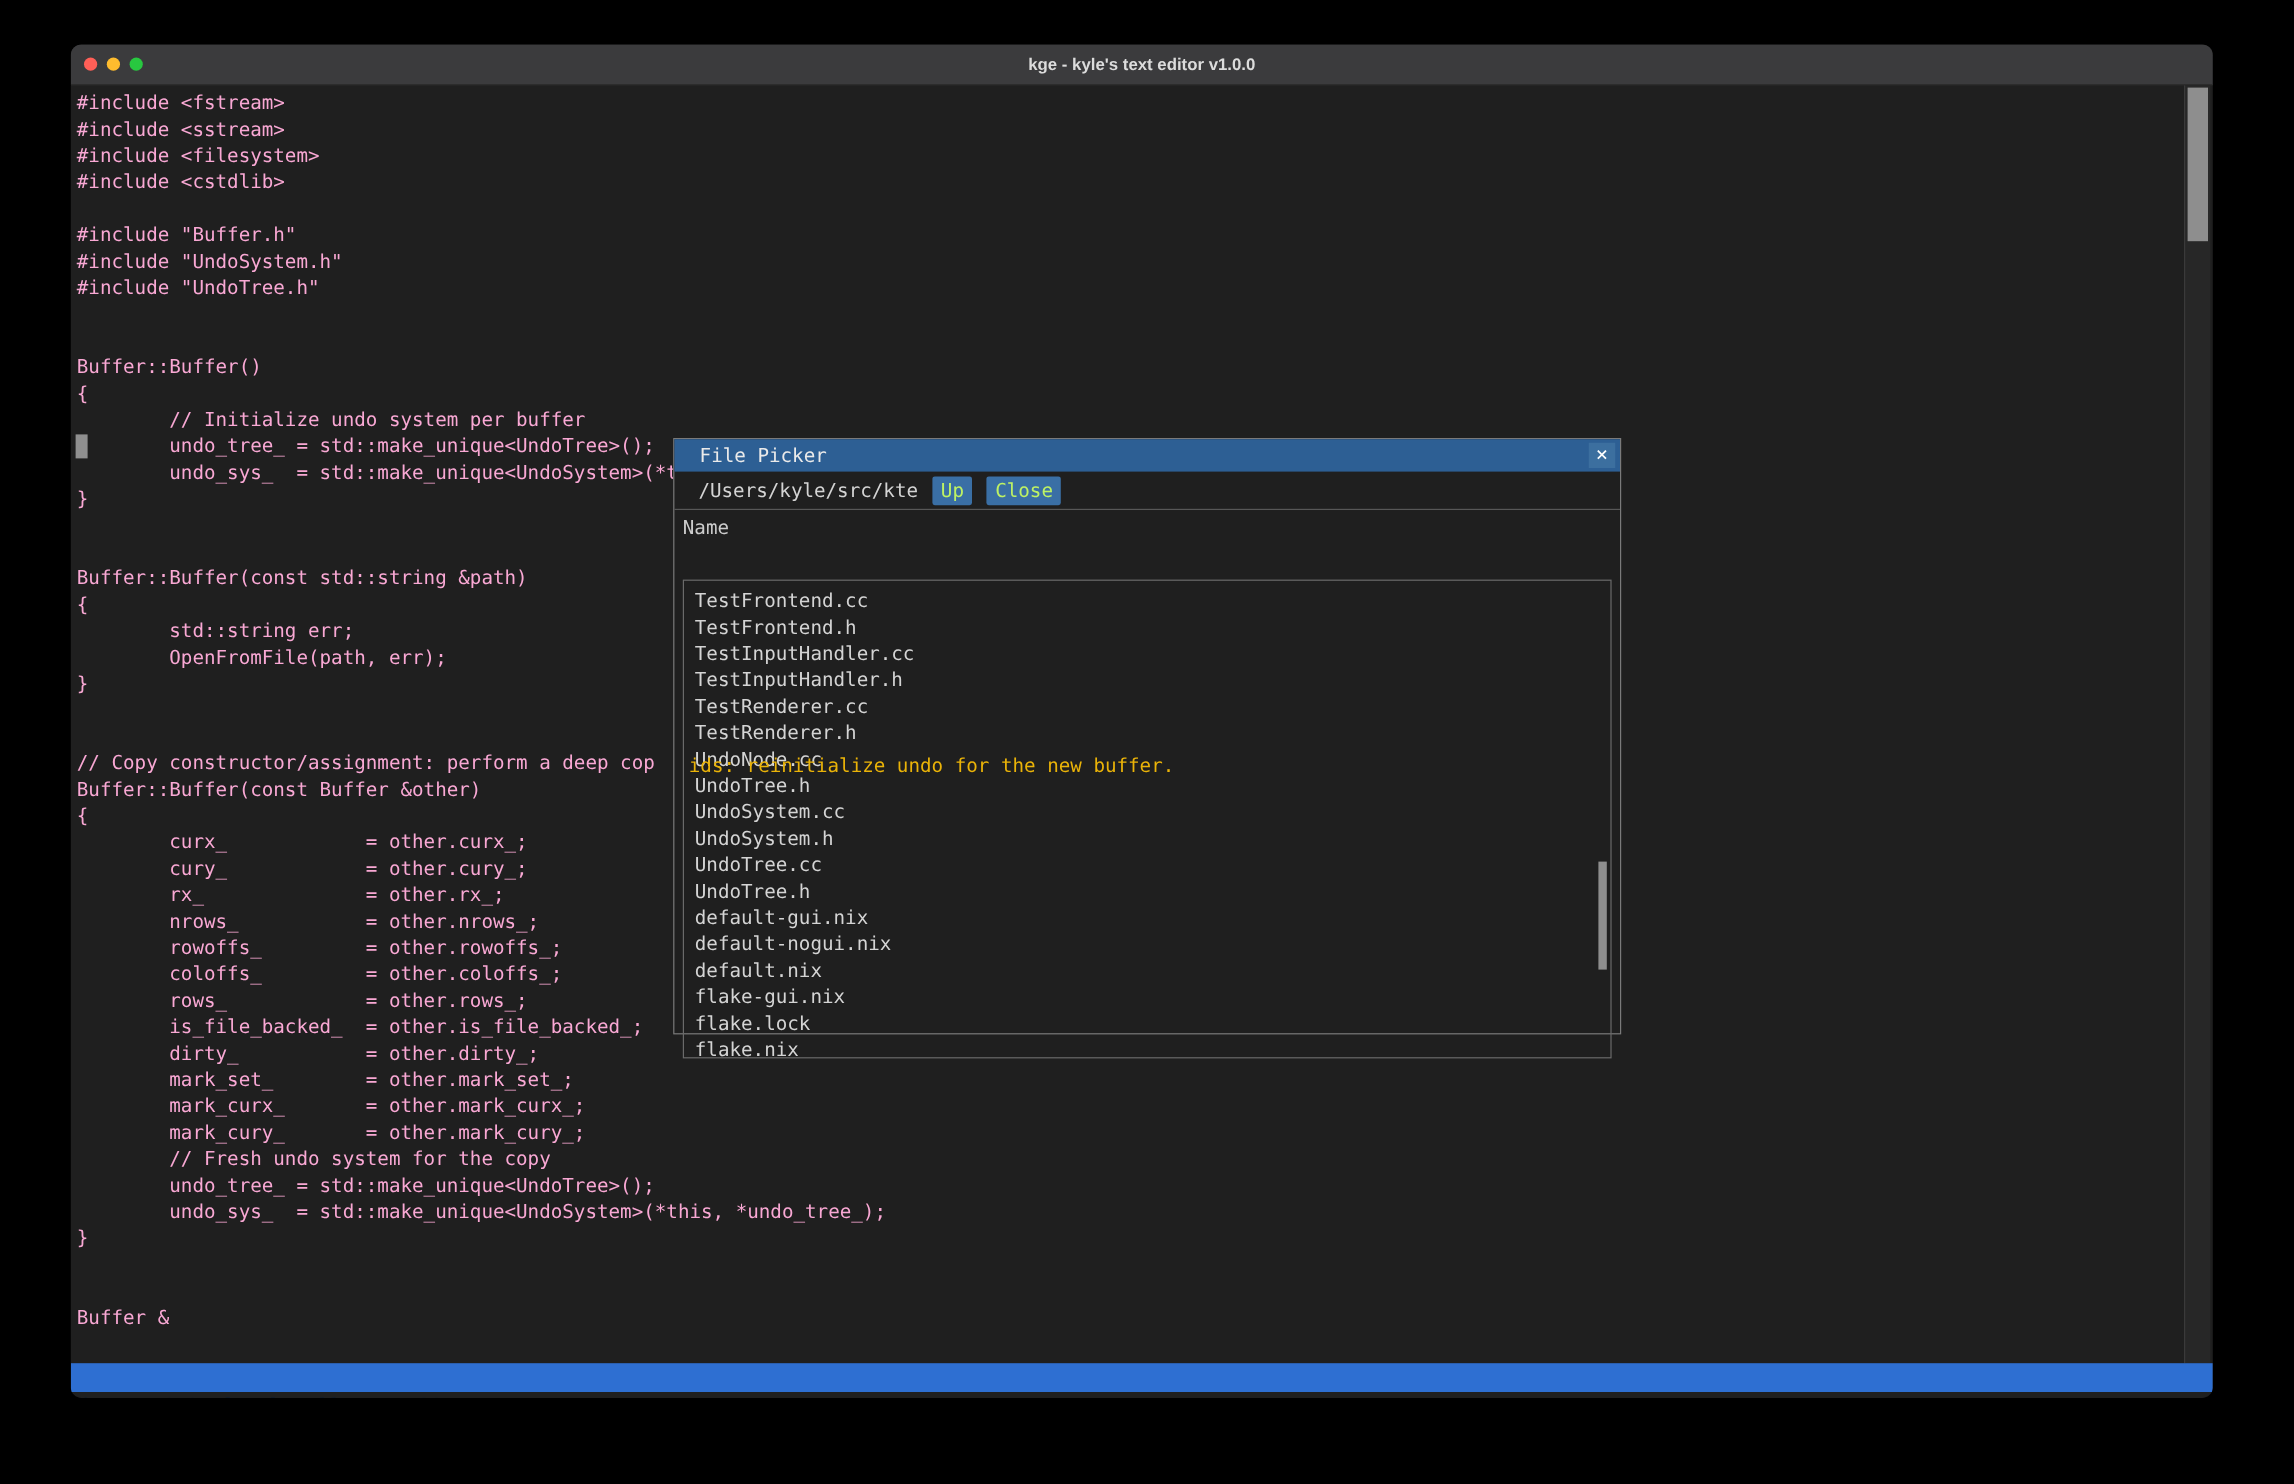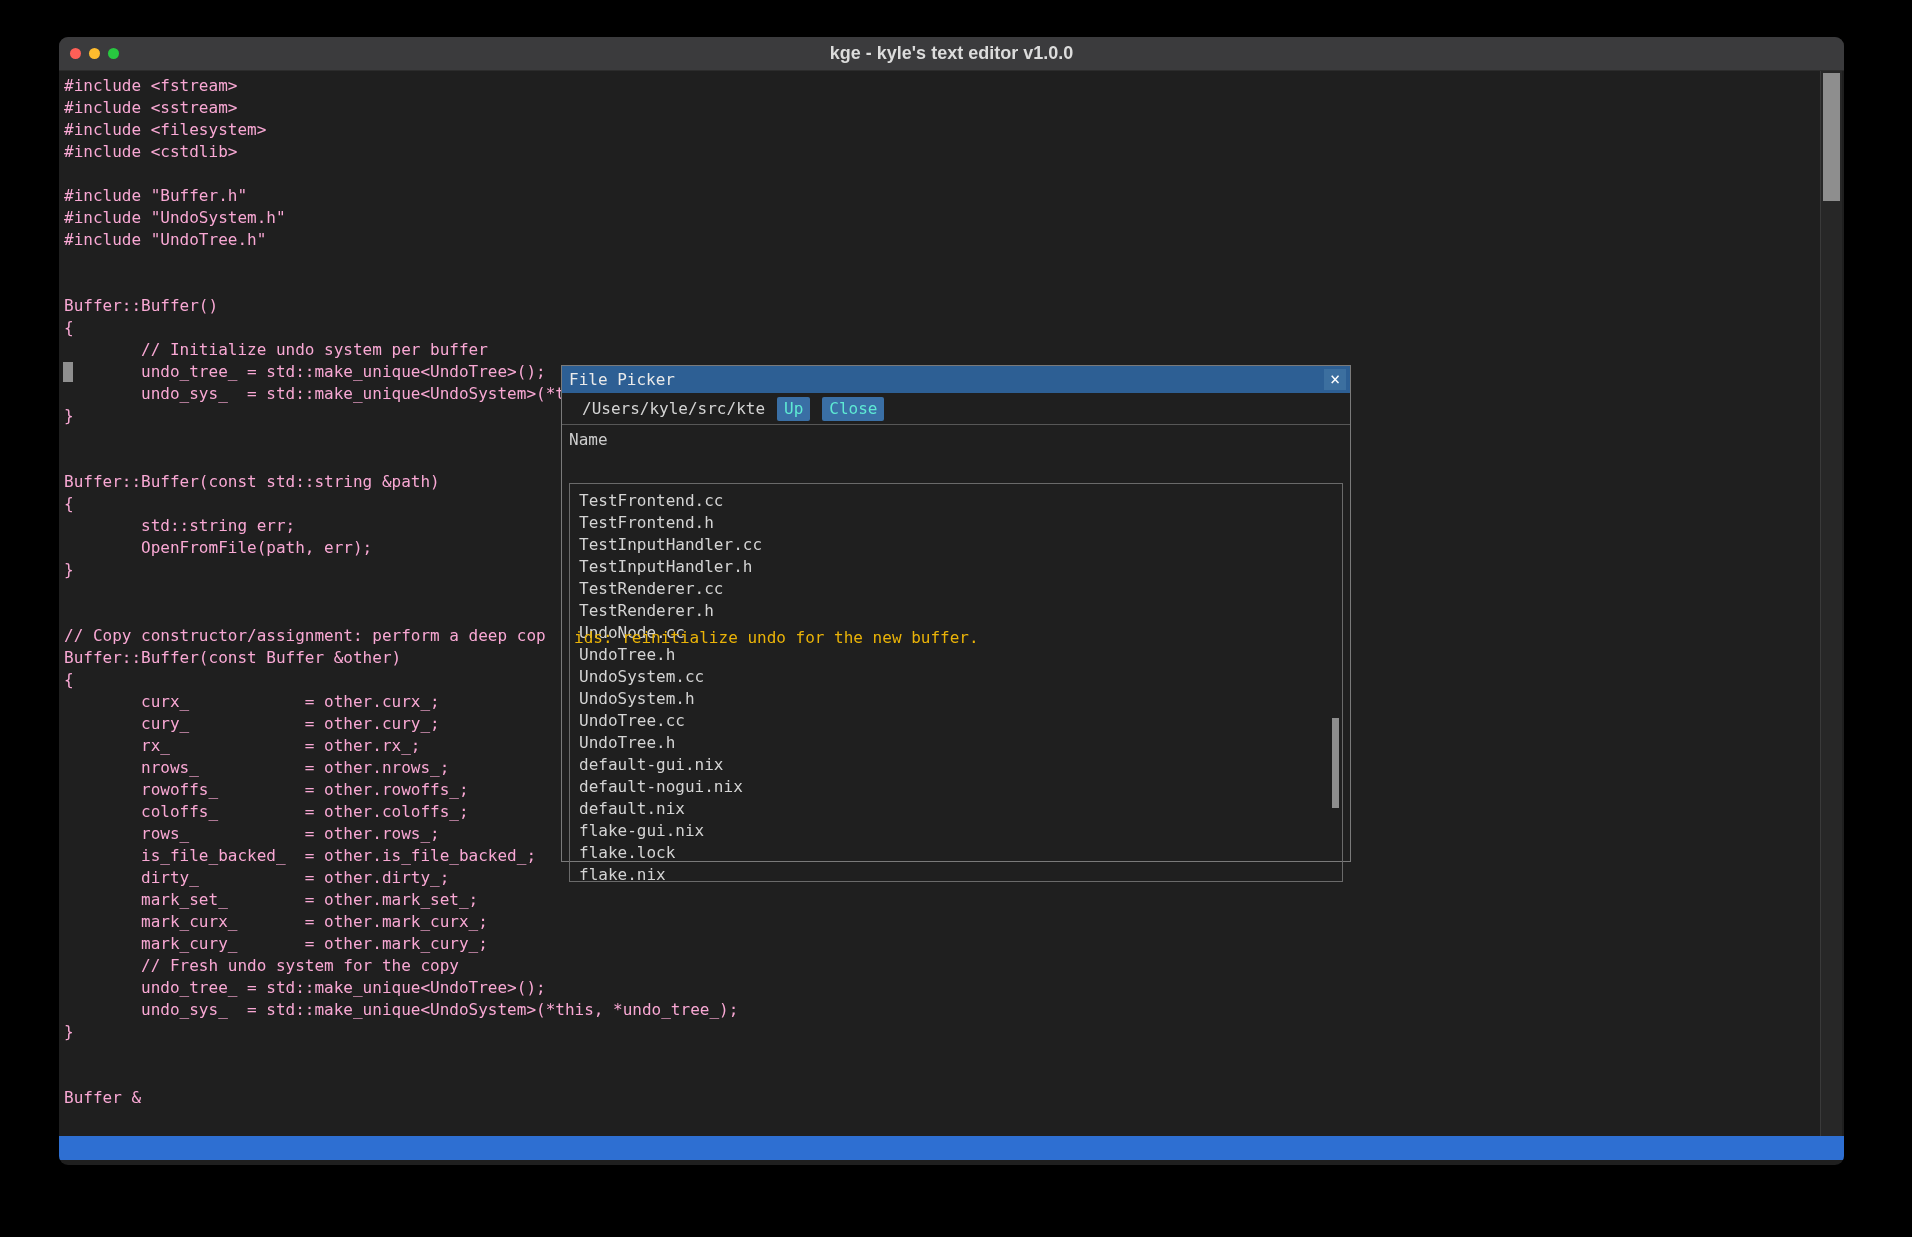--- a/index.html
+++ b/index.html
@@ -7,42 +7,42 @@
           font-family:"DejaVu Sans Mono", monospace;}
   .window{position:absolute;left:59px;top:37px;width:1785px;height:1128px;
           background:#1f1f1f;border-radius:9px;overflow:hidden;}
   .titlebar{position:absolute;top:0;left:0;right:0;height:33px;background:#3b3b3d;
             border-bottom:1px solid #2c2c2c;}
   .tl{position:absolute;top:11px;width:11px;height:11px;border-radius:50%;}
   .tl.red{left:11px;background:#ff5f57;}
   .tl.yellow{left:30px;background:#febc2e;}
   .tl.green{left:49px;background:#28c840;}
   .title{width:100%;text-align:center;line-height:33px;color:#dcdcdc;
-         font-family:"Liberation Sans", sans-serif;font-weight:bold;font-size:18px;}
+         font-family:"Liberation Sans", sans-serif;font-weight:bold;font-size:14px;}
   .editor{position:absolute;top:34px;left:0;right:0;height:1065px;overflow:hidden;}
   .code{position:absolute;top:4px;left:5px;right:30px;color:#f9a8d4;font-size:16px;}
   .code-line{height:22px;line-height:22px;white-space:pre;}
   .cursor{position:absolute;left:4px;top:291px;width:10px;height:20px;background:#8f8f8f;}
   .vscrollbar{position:absolute;top:0;bottom:0;right:2px;width:21px;background:#272727;
               border-left:1px solid #3a3a3a;}
   .vthumb{position:absolute;top:2px;left:2px;right:2px;height:128px;background:#8e8e8e;}
   .statusbar{position:absolute;left:0;right:0;bottom:5px;height:24px;background:#2e6fd2;
              color:#0a1c33;font-size:16px;line-height:24px;white-space:pre;}
   .status-left{position:absolute;left:10px;}
   .dialog{position:absolute;left:561px;top:365px;width:790px;height:497px;
           background:#1f1f1f;border:1px solid #7a7a7a;box-sizing:border-box;z-index:10;
           color:#d4d4d4;font-size:16px;}
   .dialog-titlebar{position:absolute;top:0;left:0;right:0;height:27px;background:#2d5f94;
                    line-height:27px;color:#eaeaea;}
-  .dialog-title{padding-left:7px;}
+  .dialog-title{padding-left:21px;}
   .dialog-close{position:absolute;right:4px;top:3px;width:22px;height:21px;background:#3c6f9f;
                 color:#fff;text-align:center;line-height:21px;font-size:17px;cursor:default;}
   .dialog-pathrow{position:absolute;top:27px;left:14px;right:0;height:31px;display:flex;
                   align-items:center;padding-left:6px;}
-  .dlg-btn{margin-left:12px;background:#3a6fa5;color:#5eead4;border:none;border-radius:2px;
+  .dlg-btn{margin-left:12px;background:#3a6fa5;color:#bef264;border:none;border-radius:2px;
            font-family:"DejaVu Sans Mono", monospace;font-size:16px;padding:2px 7px;line-height:20px;}
   .dialog-sep{position:absolute;top:58px;left:0;right:0;border-top:1px solid #575757;}
   .dialog-colheader{position:absolute;top:63px;left:7px;color:#cccccc;line-height:22px;}
   .file-list{position:absolute;top:89px;left:7px;width:774px;height:399px;box-sizing:border-box;
              border:1px solid #6a6a6a;padding:6px 0 0 9px;overflow:hidden;margin-top:28px;}
   .file-row{height:22px;line-height:22px;white-space:pre;color:#d4d4d4;}
   .ghost{position:absolute;left:12px;top:262px;white-space:pre;color:#eab308;z-index:11;
          pointer-events:none;}
   .list-scrollbar{position:absolute;right:11px;top:352px;width:7px;height:90px;background:#8e8e8e;
                   z-index:12;}

